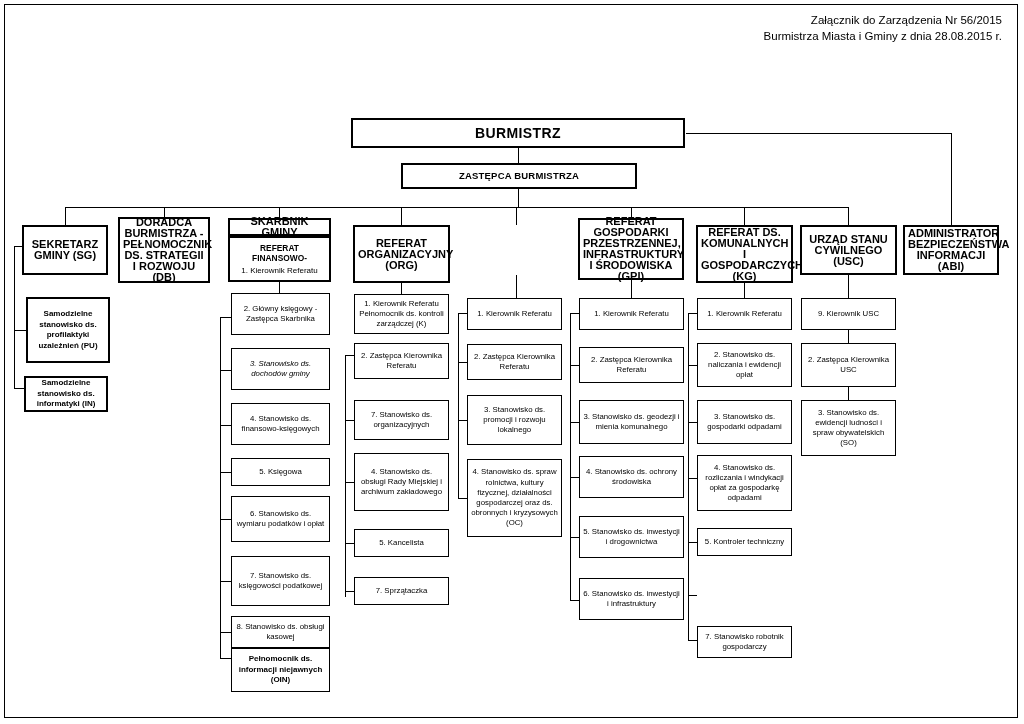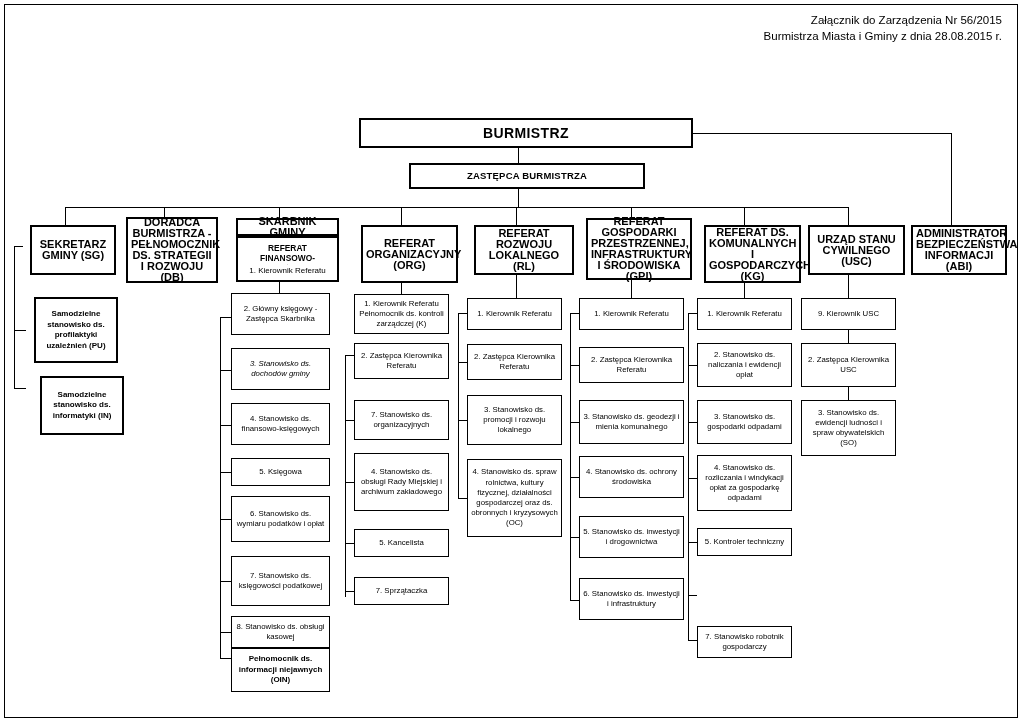--- a/index.html
+++ b/index.html
@@ -50,21 +50,21 @@
     align-items: center;
     justify-content: center;
     text-align: center;
     padding: 2px 3px;
     font-size: 8.2px;
     line-height: 10.5px;
     z-index: 3;
   }
   .box .txt { display: block; width: 100%; }
   .bold   { font-weight: bold; }
-  .b2     { border-width: 2px; margin-left: 8px; }
+  .b2     { border-width: 2px; }
 
   .top-title { font-size: 14px; font-weight: bold; letter-spacing: .4px; }
   .sub-title { font-size: 9.5px; font-weight: bold; letter-spacing: .2px; }
   .head-box  { font-size: 11px; font-weight: bold; line-height: 11px; }
   .unit-box  { font-size: 7.8px; line-height: 10.2px; }
   .strong-unit { font-weight: bold; font-size: 8px; line-height: 10.5px; }
 
   
   .ln {
     position: absolute;
@@ -121,21 +121,21 @@
   </div>
 
   <div class="ln vl" style="left:14px; top:246px; height:142px;"></div>
   <div class="ln hl" style="left:14px; top:246px; width:9px;"></div>
   <div class="ln hl" style="left:14px; top:330px; width:12px;"></div>
   <div class="ln hl" style="left:14px; top:388px; width:12px;"></div>
 
   <div class="box b2 strong-unit" style="left:26px; top:297px; width:84px; height:66px;">
     <span class="txt">Samodzielne stanowisko ds. profilaktyki uzależnień (PU)</span>
   </div>
-  <div class="box b2 strong-unit" style="left:32px; top:376px; width:84px; height:59px;">
+  <div class="box b2 strong-unit" style="left:24px; top:376px; width:84px; height:36px;">
     <span class="txt">Samodzielne stanowisko ds. informatyki (IN)</span>
   </div>
 
   <div class="box b2 head-box" style="left:118px; top:217px; width:92px; height:66px;">
     <span class="txt">DORADCA BURMISTRZA - PEŁNOMOCZNIK DS. STRATEGII I ROZWOJU (DB)</span>
   </div>
 
   <div class="box b2 head-box" style="left:228px; top:218px; width:103px; height:18px;">
     <span class="txt">SKARBNIK GMINY</span>
   </div>
@@ -206,23 +206,20 @@
   <div class="box unit-box" style="left:354px; top:453px; width:95px; height:58px;">
     <span class="txt">4.  Stanowisko ds. obsługi Rady Miejskiej i archiwum zakładowego</span>
   </div>
   <div class="box unit-box" style="left:354px; top:529px; width:95px; height:28px;">
     <span class="txt">5. Kancelista</span>
   </div>
   <div class="box unit-box" style="left:354px; top:577px; width:95px; height:28px;">
     <span class="txt">7.  Sprzątaczka</span>
   </div>
 
-  <div class="box b2 head-box" style="left:466px; top:225px; width:100px; height:50px;">
-    <span class="txt">REFERAT ROZWOJU LOKALNEGO (RL)</span>
-  </div>
   <div class="ln vl" style="left:516px; top:275px; height:23px;"></div>
   <div class="ln vl" style="left:458px; top:313px; height:185px;"></div>
   <div class="ln hl" style="left:458px; top:313px; width:9px;"></div>
   <div class="ln hl" style="left:458px; top:362px; width:9px;"></div>
   <div class="ln hl" style="left:458px; top:420px; width:9px;"></div>
   <div class="ln hl" style="left:458px; top:498px; width:9px;"></div>
 
   <div class="box unit-box" style="left:467px; top:298px; width:95px; height:32px;">
     <span class="txt">1. Kierownik Referatu</span>
   </div>

